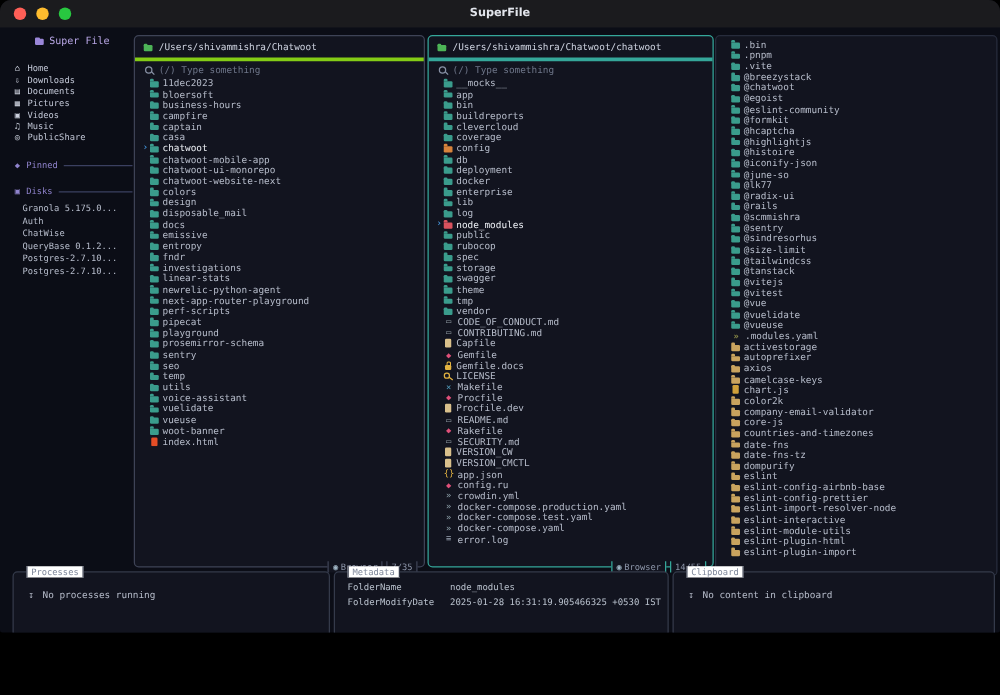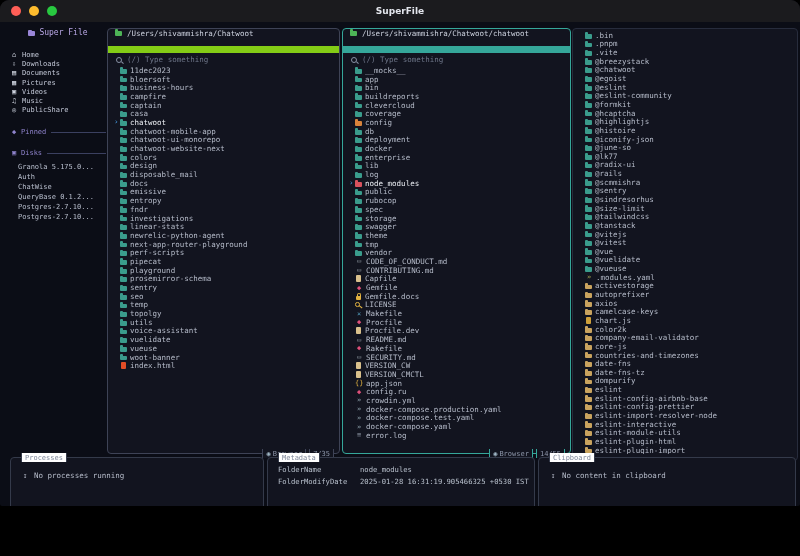--- a/index.html
+++ b/index.html
@@ -22,21 +22,21 @@
   .divider{display:flex;align-items:center;gap:3px;font-size:7px;color:#8f83cc;margin-top:13px;white-space:nowrap}
   .divider .line{flex:1;border-top:1px solid #3b4060;margin-left:2px}
   .disklist{margin-top:5px}
   .disk{height:10px;font-size:7px;color:#b9bfce;padding-left:8px;display:flex;align-items:center;white-space:nowrap}
 
   
   .panel{position:absolute;top:6px;background:#12141f;border:1px solid #3e4356;border-radius:4px}
   #panel0{left:107px;width:231px;height:424px}
   #panel1{left:342px;width:227px;height:424px;border-color:#35a79a}
   #preview{left:572px;width:224px;height:429px;border-color:#272c3c;padding-top:2px}
-  .panel-head{height:17px;display:flex;align-items:flex-start;gap:5px;padding:0 7px;border-bottom:7px solid #84cc16;white-space:nowrap}
+  .panel-head{height:17px;display:flex;align-items:center;gap:5px;padding:0 7px;border-bottom:3px solid #84cc16;white-space:nowrap}
   #panel1 .panel-head{border-bottom-color:#35a79a}
   .path{font-size:7.5px;color:#ced3e0}
   .search{height:13px;display:flex;align-items:center;gap:4px;padding:0 7px;font-size:7.5px;color:#6e7689;white-space:nowrap}
   .filelist{padding-left:6px;overflow:hidden}
   .row{display:flex;align-items:center;height:8.7px;white-space:nowrap}
   #preview .row{height:8.65px}
   .cur{width:6px;font-size:7.5px;line-height:8px;color:#4aa3f0;flex:none}
   .lbl{font-size:7.5px;color:#b6bcca;margin-left:3px}
   .lbl.sel{color:#eef1f6}
   .panel-footer{position:absolute;bottom:-5px;right:5px;display:flex;gap:3px;font-size:7px;color:#8c95a8}
@@ -290,25 +290,20 @@
             <span class="lbl">seo</span>
           </div>
           <div class="row">
             <span class="cur"></span>
             <span class="ic fold" style="background: rgb(58, 156, 140); color: rgb(58, 156, 140);"></span>
             <span class="lbl">temp</span>
           </div>
           <div class="row">
             <span class="cur"></span>
             <span class="ic fold" style="background: rgb(58, 156, 140); color: rgb(58, 156, 140);"></span>
-            <span class="lbl">topolgy</span>
-          </div>
-          <div class="row">
-            <span class="cur"></span>
-            <span class="ic fold" style="background: rgb(58, 156, 140); color: rgb(58, 156, 140);"></span>
             <span class="lbl">utils</span>
           </div>
           <div class="row">
             <span class="cur"></span>
             <span class="ic fold" style="background: rgb(58, 156, 140); color: rgb(58, 156, 140);"></span>
             <span class="lbl">voice-assistant</span>
           </div>
           <div class="row">
             <span class="cur"></span>
             <span class="ic fold" style="background: rgb(58, 156, 140); color: rgb(58, 156, 140);"></span>
@@ -602,25 +597,20 @@
             <span class="lbl">@chatwoot</span>
           </div>
           <div class="row">
             <span class="cur"></span>
             <span class="ic fold" style="background: rgb(58, 156, 140); color: rgb(58, 156, 140);"></span>
             <span class="lbl">@egoist</span>
           </div>
           <div class="row">
             <span class="cur"></span>
             <span class="ic fold" style="background: rgb(58, 156, 140); color: rgb(58, 156, 140);"></span>
-            <span class="lbl">@eslint</span>
-          </div>
-          <div class="row">
-            <span class="cur"></span>
-            <span class="ic fold" style="background: rgb(58, 156, 140); color: rgb(58, 156, 140);"></span>
             <span class="lbl">@eslint-community</span>
           </div>
           <div class="row">
             <span class="cur"></span>
             <span class="ic fold" style="background: rgb(58, 156, 140); color: rgb(58, 156, 140);"></span>
             <span class="lbl">@formkit</span>
           </div>
           <div class="row">
             <span class="cur"></span>
             <span class="ic fold" style="background: rgb(58, 156, 140); color: rgb(58, 156, 140);"></span>

